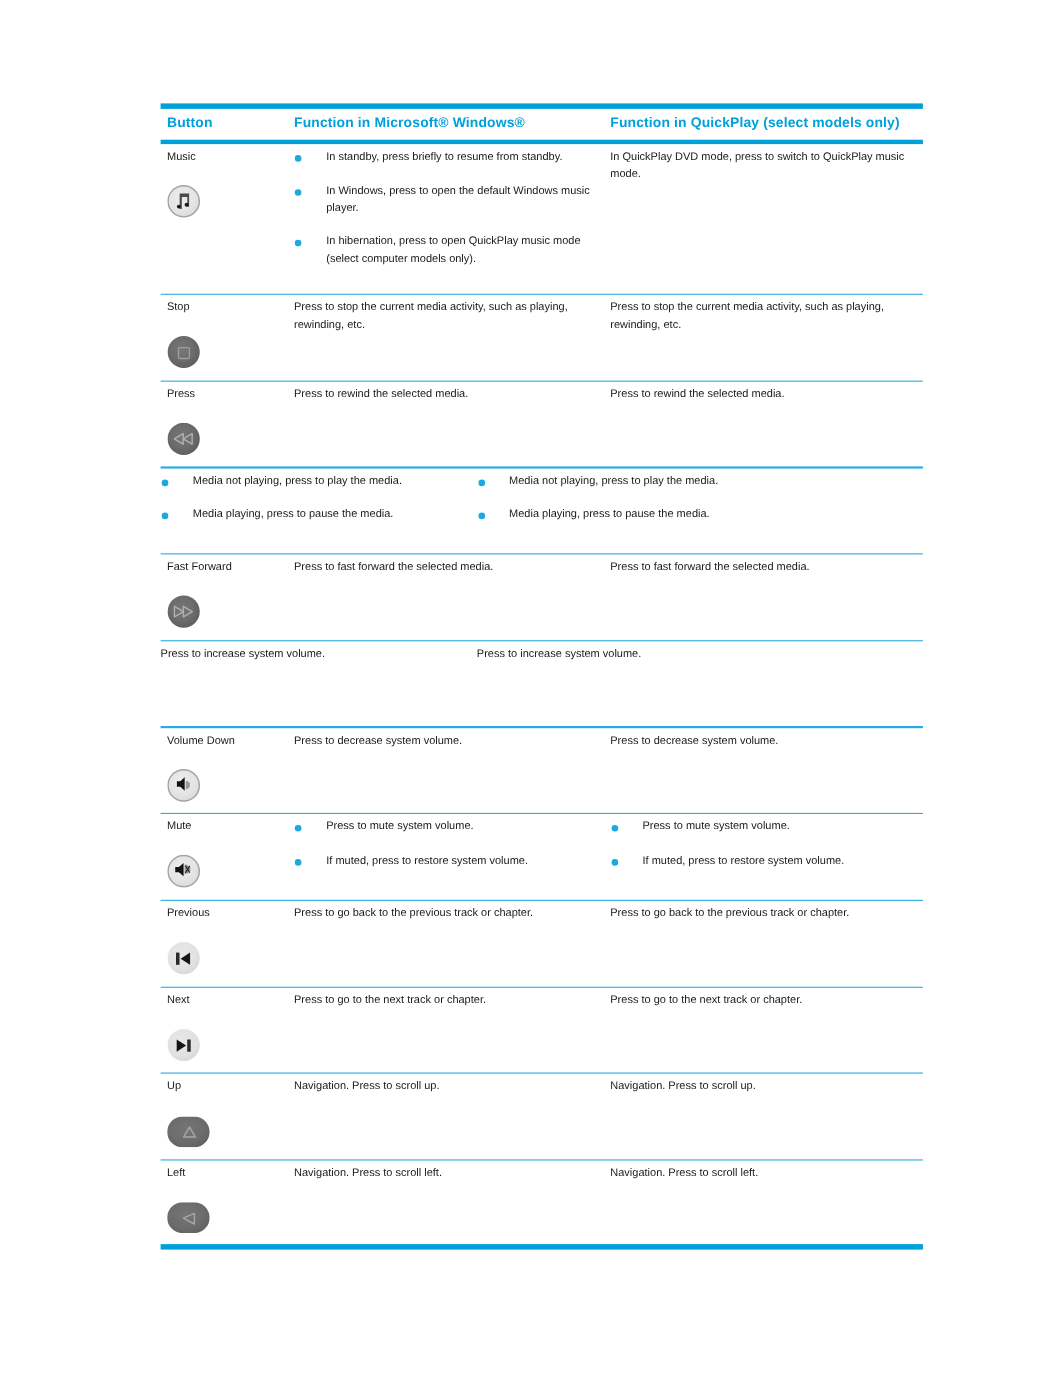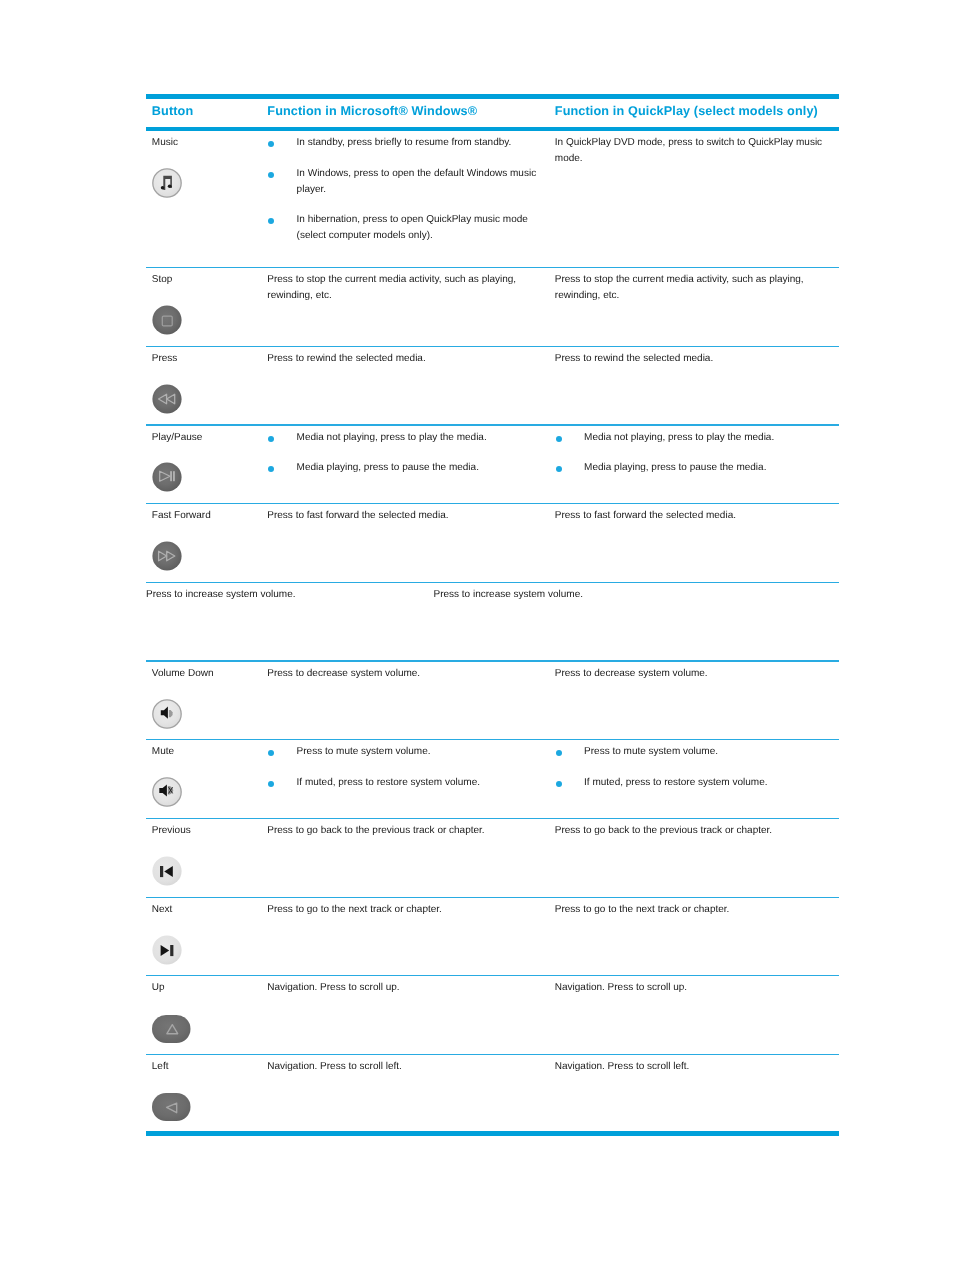--- a/index.html
+++ b/index.html
@@ -140,29 +140,20 @@
           </div>
           <div class="cell c2">
             <div>Press to rewind the selected media.</div>
           </div>
           <div class="cell c3">
             <div>Press to rewind the selected media.</div>
           </div>
         </div>
         <div class="rule-row"></div>
         <div class="row body-row">
-          <div class="cell c1">
-            <div>Play/Pause</div>
-            <div class="ic"><svg width="30" height="30" viewBox="0 0 30 30">
-                <circle cx="15" cy="15" r="14.6" fill="url(#gD)"></circle>
-                <path d="M7.7 9.2 L7.7 19.2 L18.1 14.2 Z" fill="none" stroke="#b0b0b0" stroke-width="1.25" stroke-linejoin="round"></path>
-                <rect x="18.1" y="9.2" width="1.9" height="10" fill="#b0b0b0"></rect>
-                <rect x="21.0" y="9.2" width="1.9" height="10" fill="#b0b0b0"></rect>
-              </svg></div>
-          </div>
           <div class="cell c2">
             <div class="bl">
               <div class="bullet">
                 <i></i>
               </div>
               <div class="bltxt">Media not playing, press to play the media.</div>
             </div>
             <div class="bl">
               <div class="bullet">
                 <i></i>

